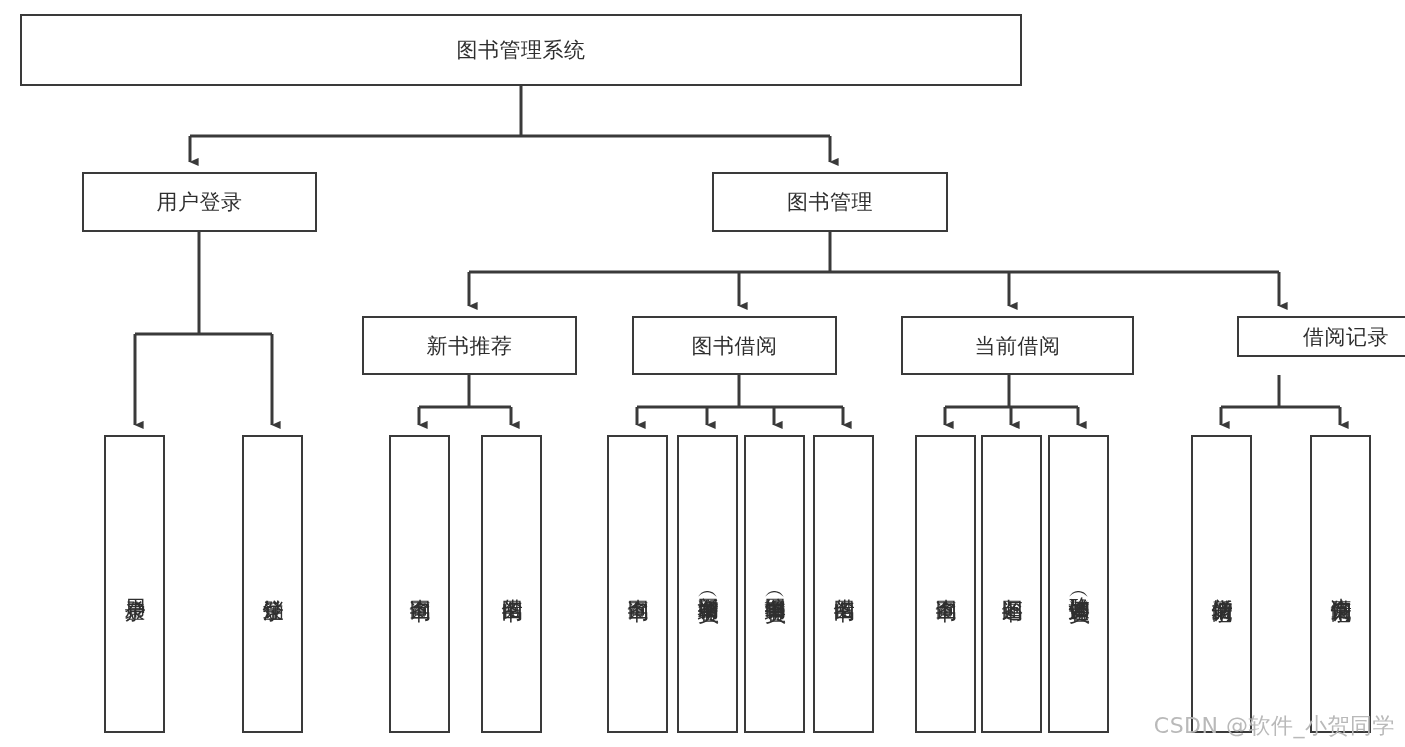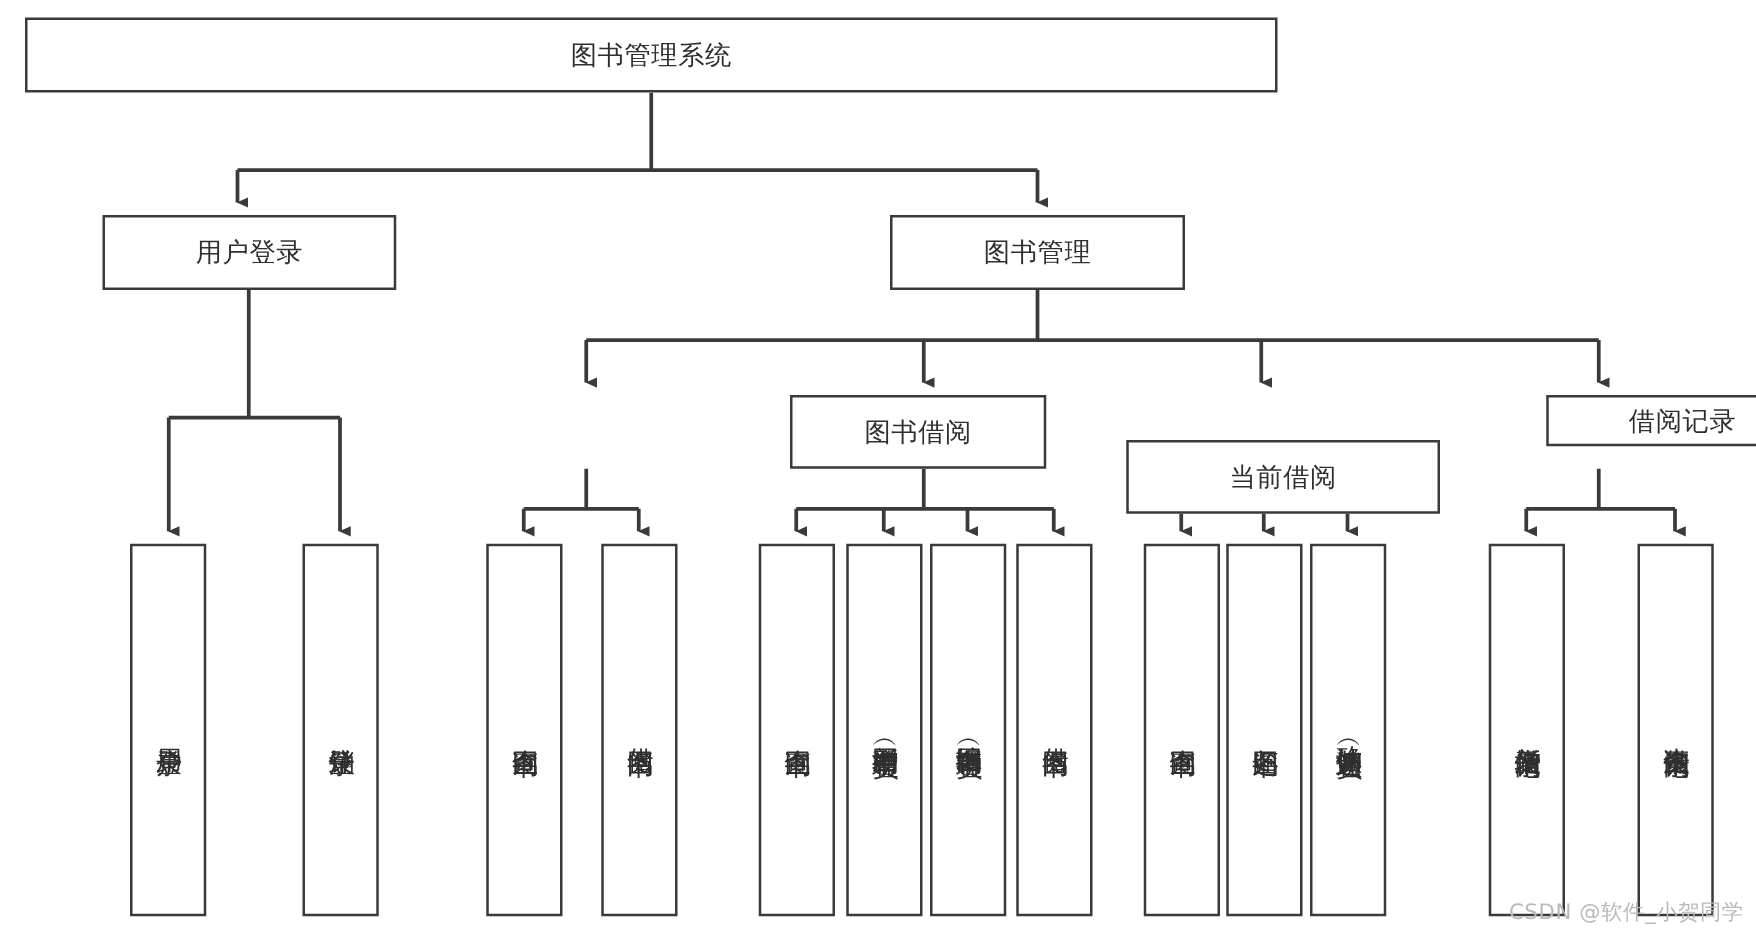--- a/index.html
+++ b/index.html
@@ -49,21 +49,21 @@
     font-size: 21px;
     line-height: 1.12;
     letter-spacing: 1px;
     white-space: nowrap;
     color: #2f2f2f;
   }
   .watermark {
     position: absolute;
     right: 10px;
     bottom: 6px;
-    font-size: 17px;
+    font-size: 22px;
     color: #b9b9b9;
     z-index: 5;
     white-space: nowrap;
     letter-spacing: 0.5px;
   }
 </style>
 </head>
 <body>
 
 <div id="diagram-root">
@@ -111,35 +111,38 @@
       <path d="M 1011 407 L 1011 425" marker-end="url(#arrowhead)"></path>
       <path d="M 1078 407 L 1078 425" marker-end="url(#arrowhead)"></path>
 
       <path d="M 1279 375 L 1279 407"></path>
       <path d="M 1221 407 L 1340 407"></path>
       <path d="M 1221 407 L 1221 425" marker-end="url(#arrowhead)"></path>
       <path d="M 1340 407 L 1340 425" marker-end="url(#arrowhead)"></path>
     </g>
   </svg>
 
-  <div class="node node-h" style="left:20px; top:14px; width:1002px; height:60px;">
+  <div class="node node-h" style="left:20px; top:14px; width:1002px; height:72px;">
     <span>图书管理系统</span>
   </div>
 
   <div class="node node-h" style="left:82px; top:172px; width:235px; height:60px;">
     <span>用户登录</span>
   </div>
   <div class="node node-h" style="left:712px; top:172px; width:236px; height:60px;text-align:center;">
     <span>图书管理</span>
   </div>
 
+  <div class="node node-h" style="left:362px; top:316px; width:215px; height:59px;">
+    <span>新书推荐</span>
+  </div>
   <div class="node node-h" style="left:632px; top:316px; width:205px; height:59px;">
     <span>图书借阅</span>
   </div>
-  <div class="node node-h" style="left:901px; top:316px; width:251px; height:59px;margin-top:36px;">
+  <div class="node node-h" style="left:901px; top:316px; width:233px; height:59px;">
     <span>当前借阅</span>
   </div>
   <div class="node node-h" style="left:1237px; top:316px; width:218px; height:41px;text-align:right;">
     <span>借阅记录</span>
   </div>
 
   <div class="node node-v" style="left:104px; top:435px; width:61px; height:298px;">
     <span class="vtext">用户登录</span>
   </div>
   <div class="node node-v" style="left:242px; top:435px; width:61px; height:298px;">

